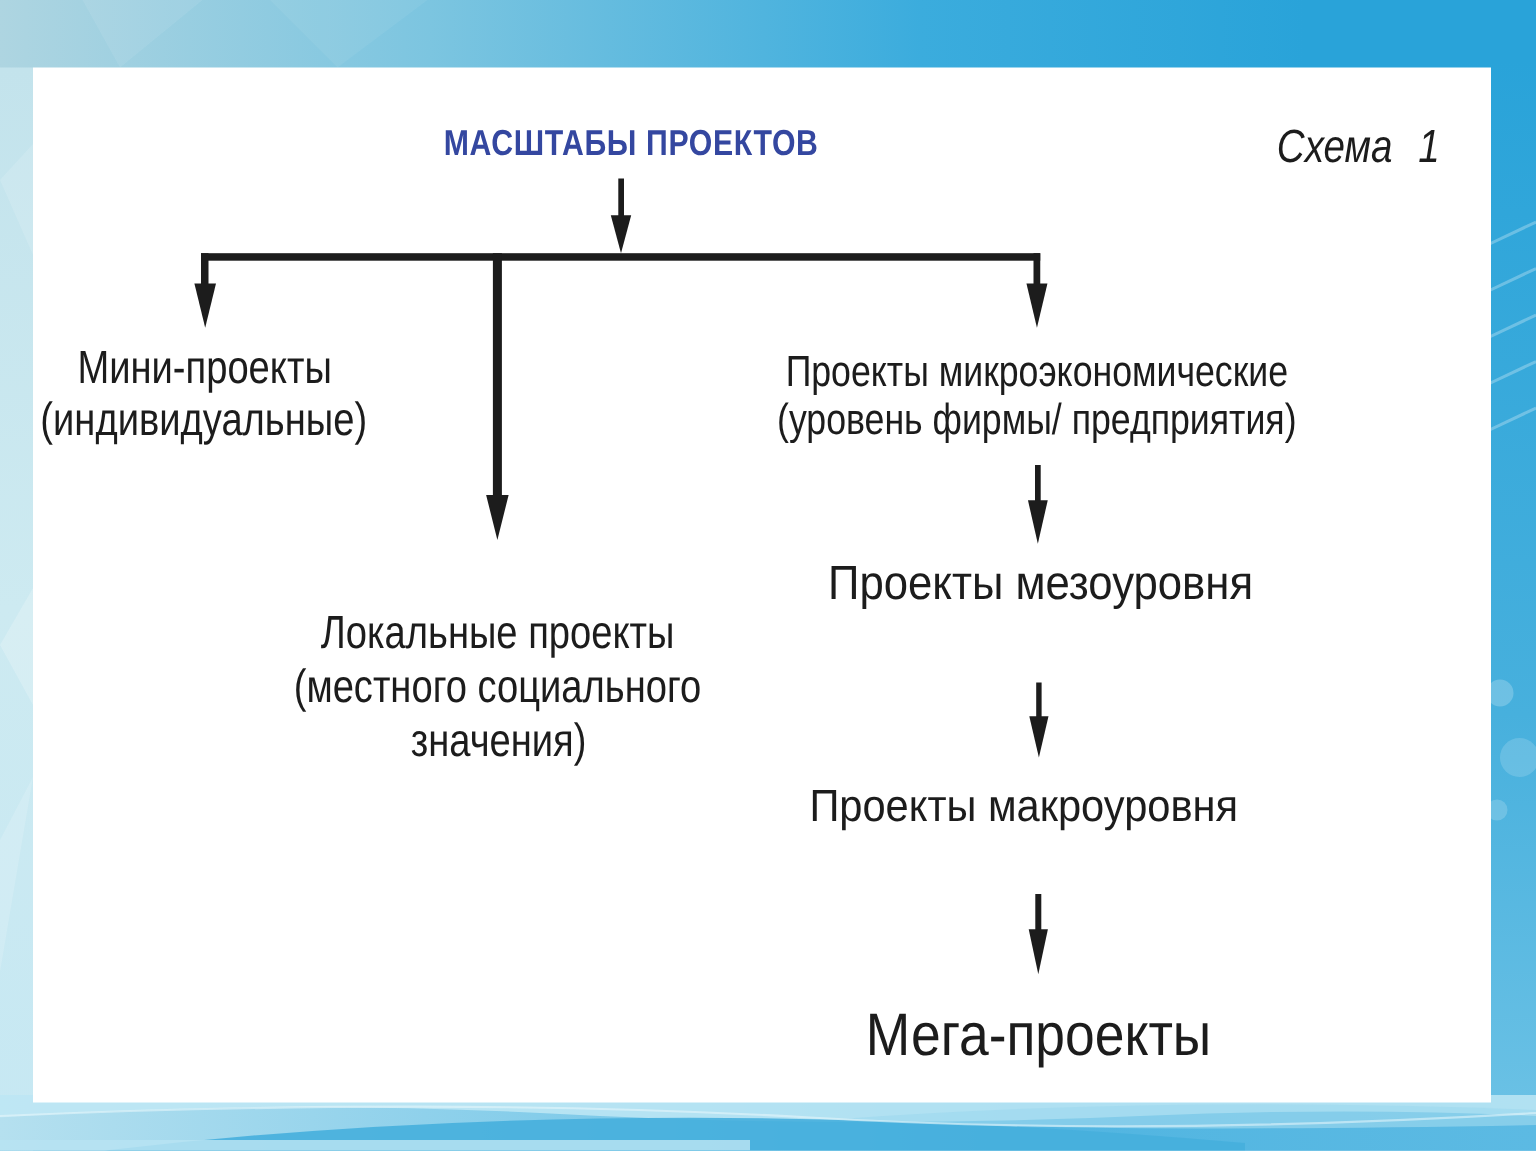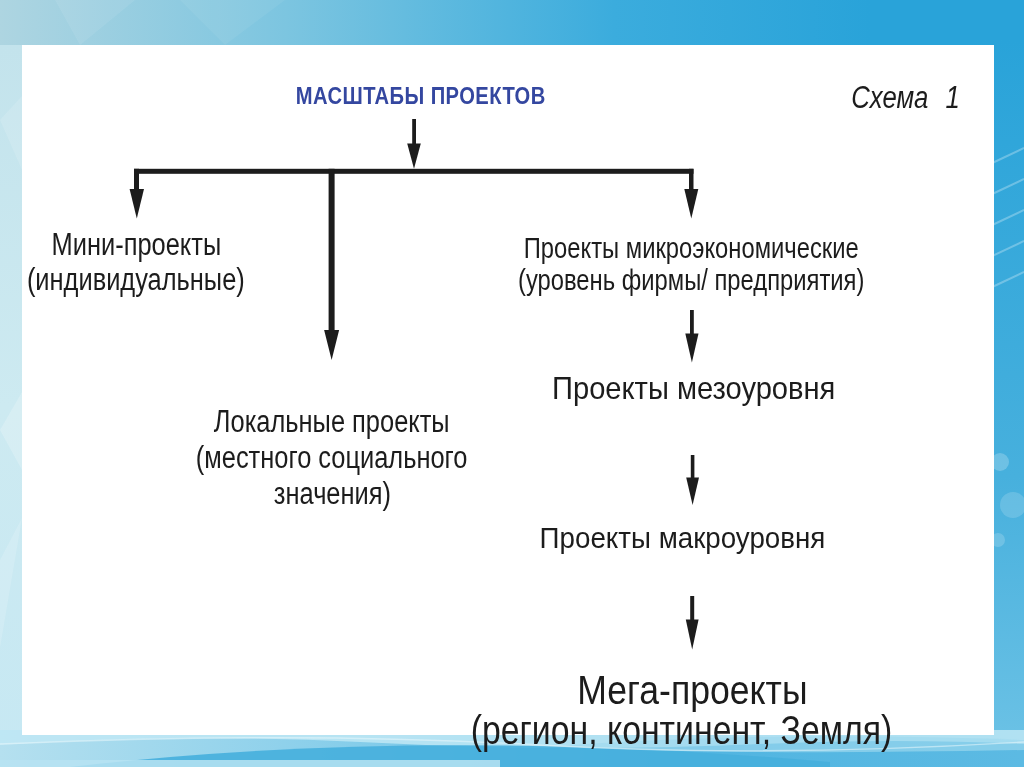--- a/index.html
+++ b/index.html
@@ -202,14 +202,13 @@
 <div id="node-meso" class="node">
   <span class="ln"><span class="sx">Проекты мезоуровня</span></span>
 </div>
 
 <div id="node-macro" class="node">
   <span class="ln"><span class="sx">Проекты макроуровня</span></span>
 </div>
 
 <div id="node-mega" class="node">
   <span class="ln"><span class="sx">Мега-проекты</span></span>
-  <span class="ln"><span class="sx">(регион, континент, Земля)</span></span>
 </div>
 
 </body></html>

